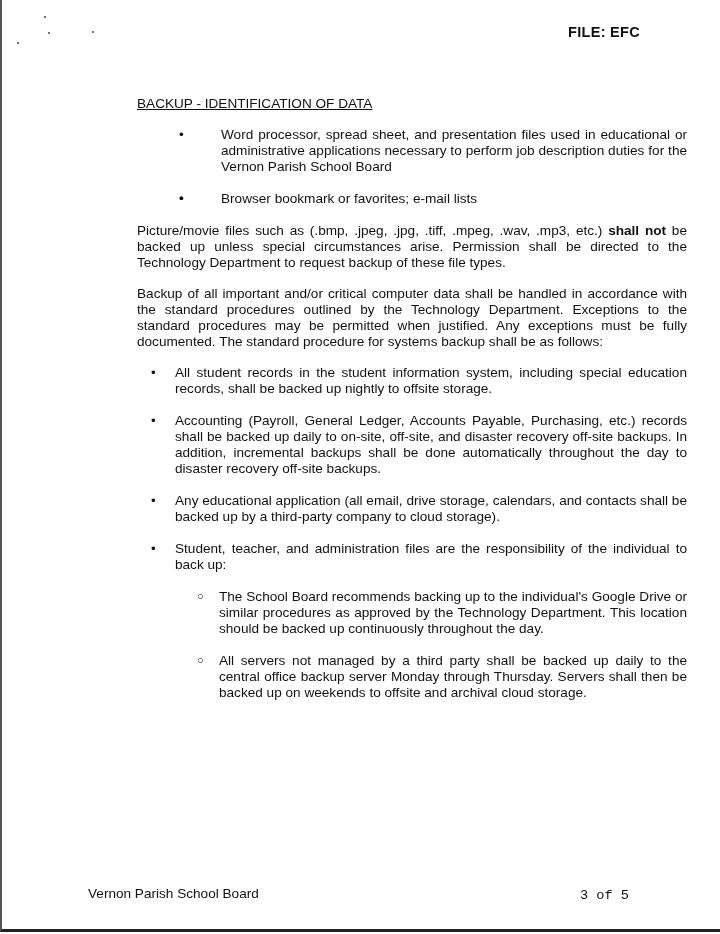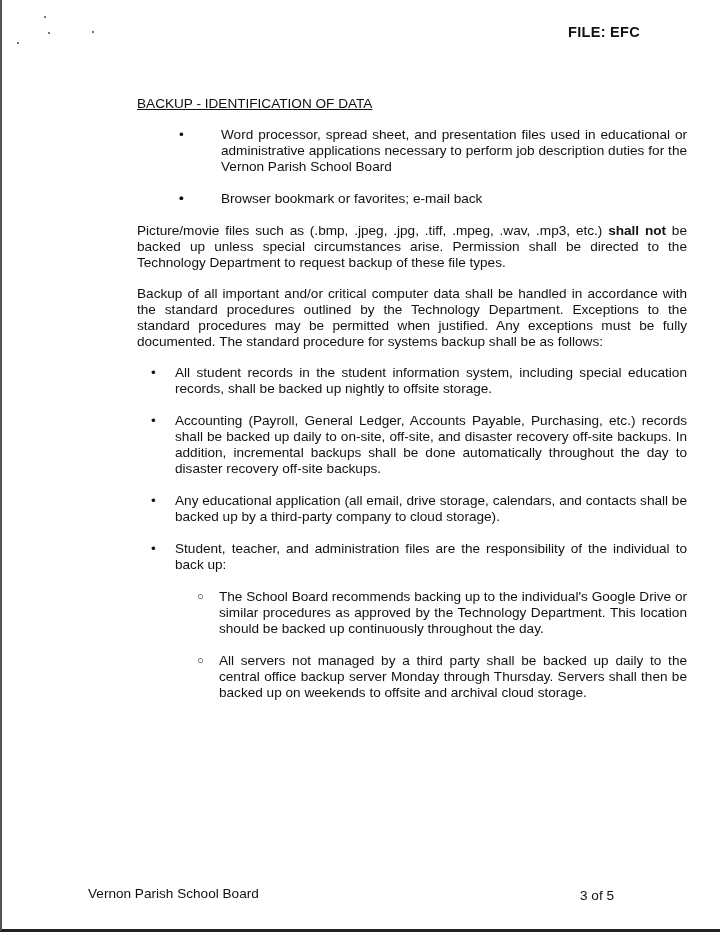--- a/index.html
+++ b/index.html
@@ -25,21 +25,21 @@
   .list1 { margin: 0 0 0 0; padding: 0; list-style: none; }
   .list1 li { position: relative; padding-left: 84px; margin-bottom: 16px; text-align: justify; }
   .list1 .bullet { position: absolute; left: 42px; top: 0; }
   .list2 { margin: 0; padding: 0; list-style: none; }
   .list2 > li { position: relative; padding-left: 38px; margin-bottom: 16px; text-align: justify; }
   .list2 > li > .bullet { position: absolute; left: 14px; top: 0; }
   .list3 { margin: 16px 0 0 0; padding: 0; list-style: none; }
   .list3 li { position: relative; padding-left: 44px; margin-bottom: 16px; text-align: justify; }
   .list3 .bullet { position: absolute; left: 22px; top: -1px; font-size: 11px; }
   .footer-left { position: absolute; left: 86px; top: 886px; font-size: 13.6px; text-align: right; }
-  .footer-right { position: absolute; left: 578px; top: 888px; font-size: 13.6px; }
+  .footer-right { position: absolute; left: 578px; top: 888px; font-size: 13.6px; font-family: Liberation Mono, monospace; }
   em { font-style: italic; }
   b { font-weight: bold; }
 </style>
 </head>
 <body>
 
 <div class="page">
   <span class="speck" style="left:42px;top:16px;"></span>
   <span class="speck" style="left:46px;top:32px;"></span>
   <span class="speck" style="left:90px;top:31px;"></span>
@@ -47,21 +47,21 @@
 
   <div class="file-label">FILE:  EFC</div>
 
   <div class="content">
     <div class="heading">BACKUP - IDENTIFICATION OF DATA</div>
 
 
     <ul class="list1">
       <li><span class="bullet">•</span><span>Word processor, spread sheet, and presentation files used in educational or administrative applications necessary to perform job description duties for the Vernon Parish School Board</span></li>
       <li><span class="bullet">•</span></li>
-      <li><span class="bullet">•</span><span>Browser bookmark or favorites; e-mail back</span></li>
+      <li><span class="bullet">•</span><span>Browser bookmark or favorites; e-mail lists</span></li>
     </ul>
 
     <p><span>Picture/movie files such as (.bmp, .jpeg, .jpg, .tiff, .mpeg, .wav, .mp3, etc.) </span><b>shall not</b><span> be backed up unless special circumstances arise.  Permission shall be directed to the Technology Department to request backup of these file types.</span></p>
 
 
     <p>Backup of all important and/or critical computer data shall be handled in accordance with the standard procedures outlined by the Technology Department.  Exceptions to the standard procedures may be permitted when justified.  Any exceptions must be fully documented.  The standard procedure for systems backup shall be as follows:</p>
 
     <ul class="list2">
       <li><span class="bullet">•</span><span>All student records in the student information system, including special education records, shall be backed up nightly to offsite storage.</span></li>
       <li><span class="bullet">•</span><span>Accounting (Payroll, General Ledger, Accounts Payable, Purchasing, etc.) records shall be backed up daily to on-site, off-site, and disaster recovery off-site backups. In addition, incremental backups shall be done automatically throughout the day to disaster recovery off-site backups.</span></li>

